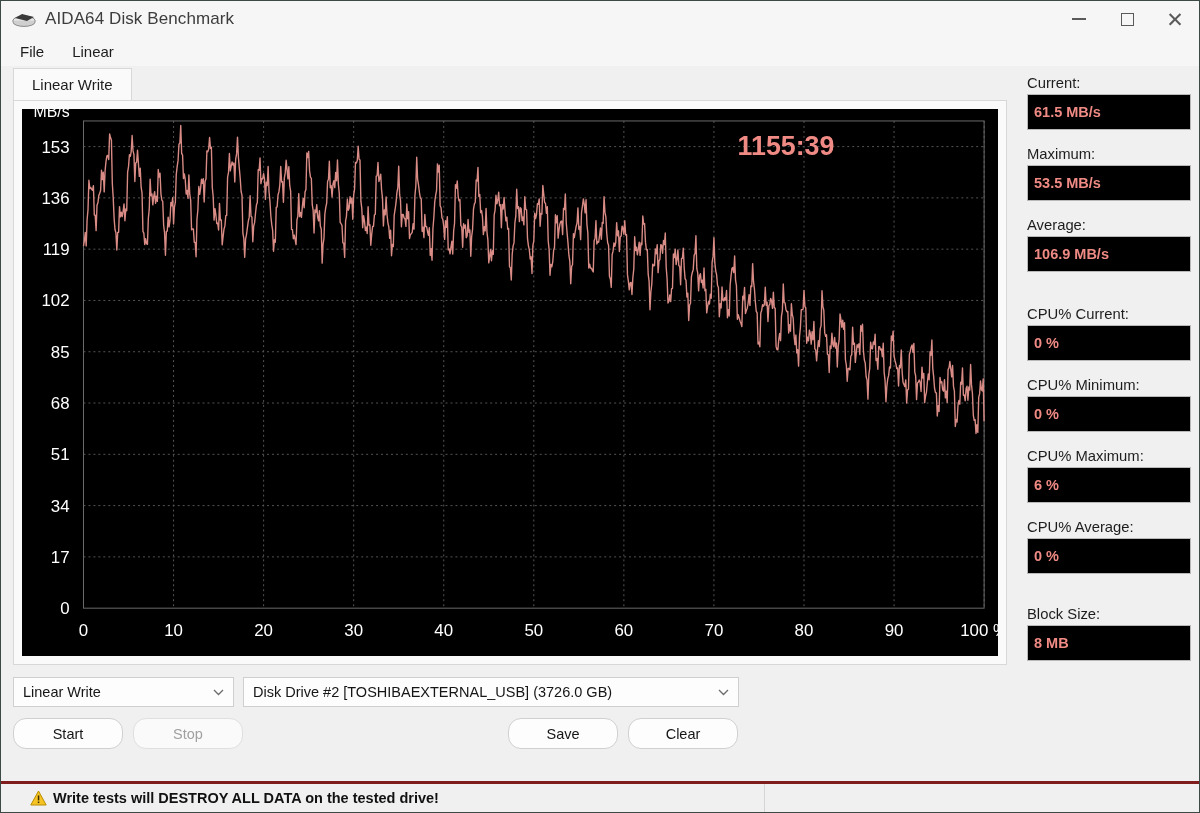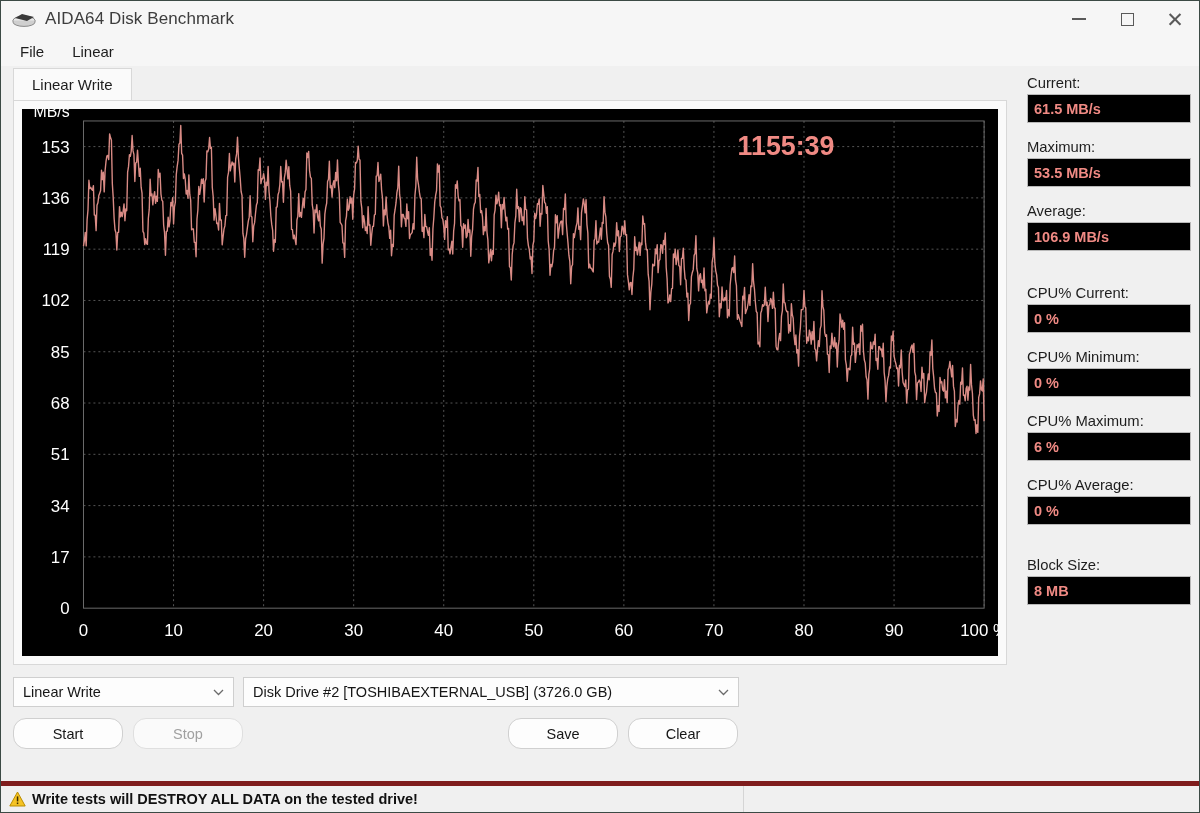--- a/index.html
+++ b/index.html
@@ -136,35 +136,35 @@
     padding: 9px 8px 0 8px;
     display: flex; flex-direction: column;
   }
   .stat { margin-bottom: 2px; }
   .stat.gap { margin-top: 14px; }
   .stat-label {
     font-size: 14.8px; color: #1d1d1d;
     padding-bottom: 3px;
   }
   .stat-value {
-    height: 29px;
+    height: 36px;
     background: #000;
     border: 1px solid #b9b9b9;
     color: #f08a84;
     font-size: 14.5px; font-weight: bold;
     display: flex; align-items: center;
     padding-left: 6px;
   }
 
   
   .statusbar {
     height: 31px; flex: 0 0 31px;
     background: #f0f0f0;
-    border-top: 5px solid #7f1d1d;
-    display: flex; align-items: flex-start;
+    border-top: 3px solid #7f1d1d;
+    display: flex; align-items: flex-start; padding-left: 21px;
   }
   .status-cell {
     height: 100%; display: flex; align-items: center;
     padding-left: 8px; gap: 6px;
   }
   .status-cell.first { width: 743px; flex: 0 0 743px; border-right: 1px solid #d5d5d5; }
   .status-text {
     font-size: 14.5px; font-weight: bold; color: #111;
   }
   .warn-icon { width: 17px; height: 16px; flex: 0 0 17px; }

